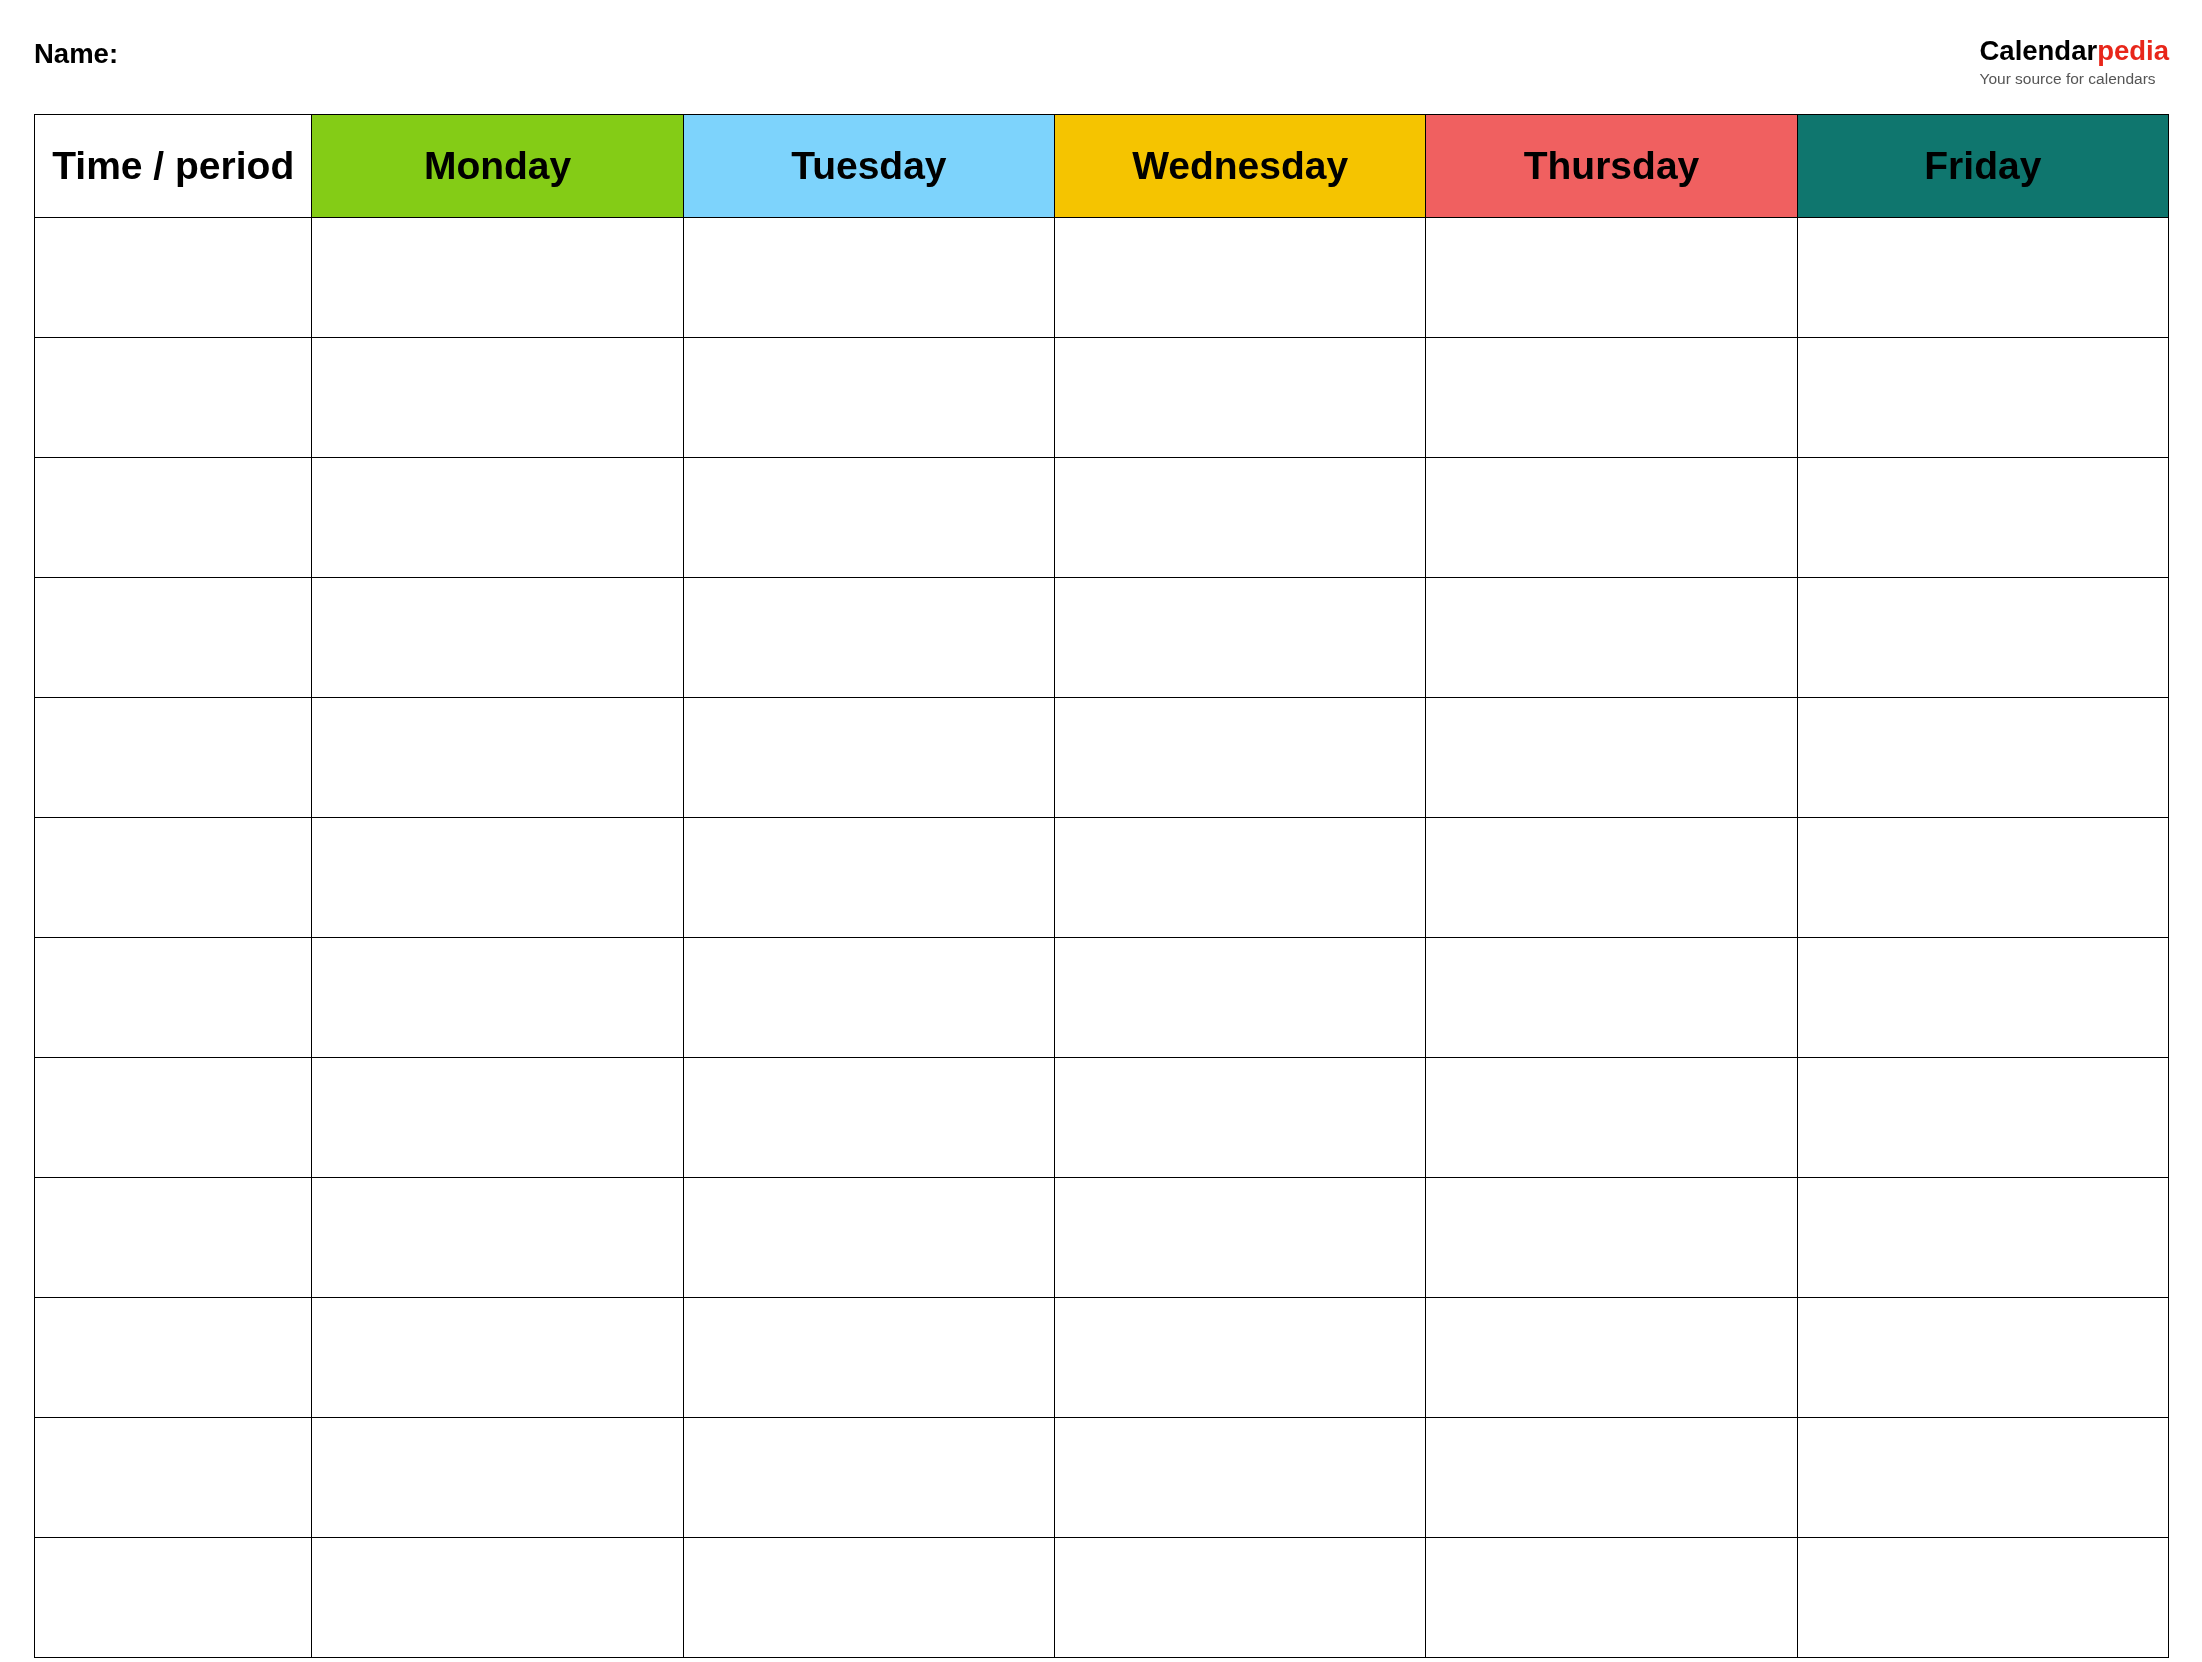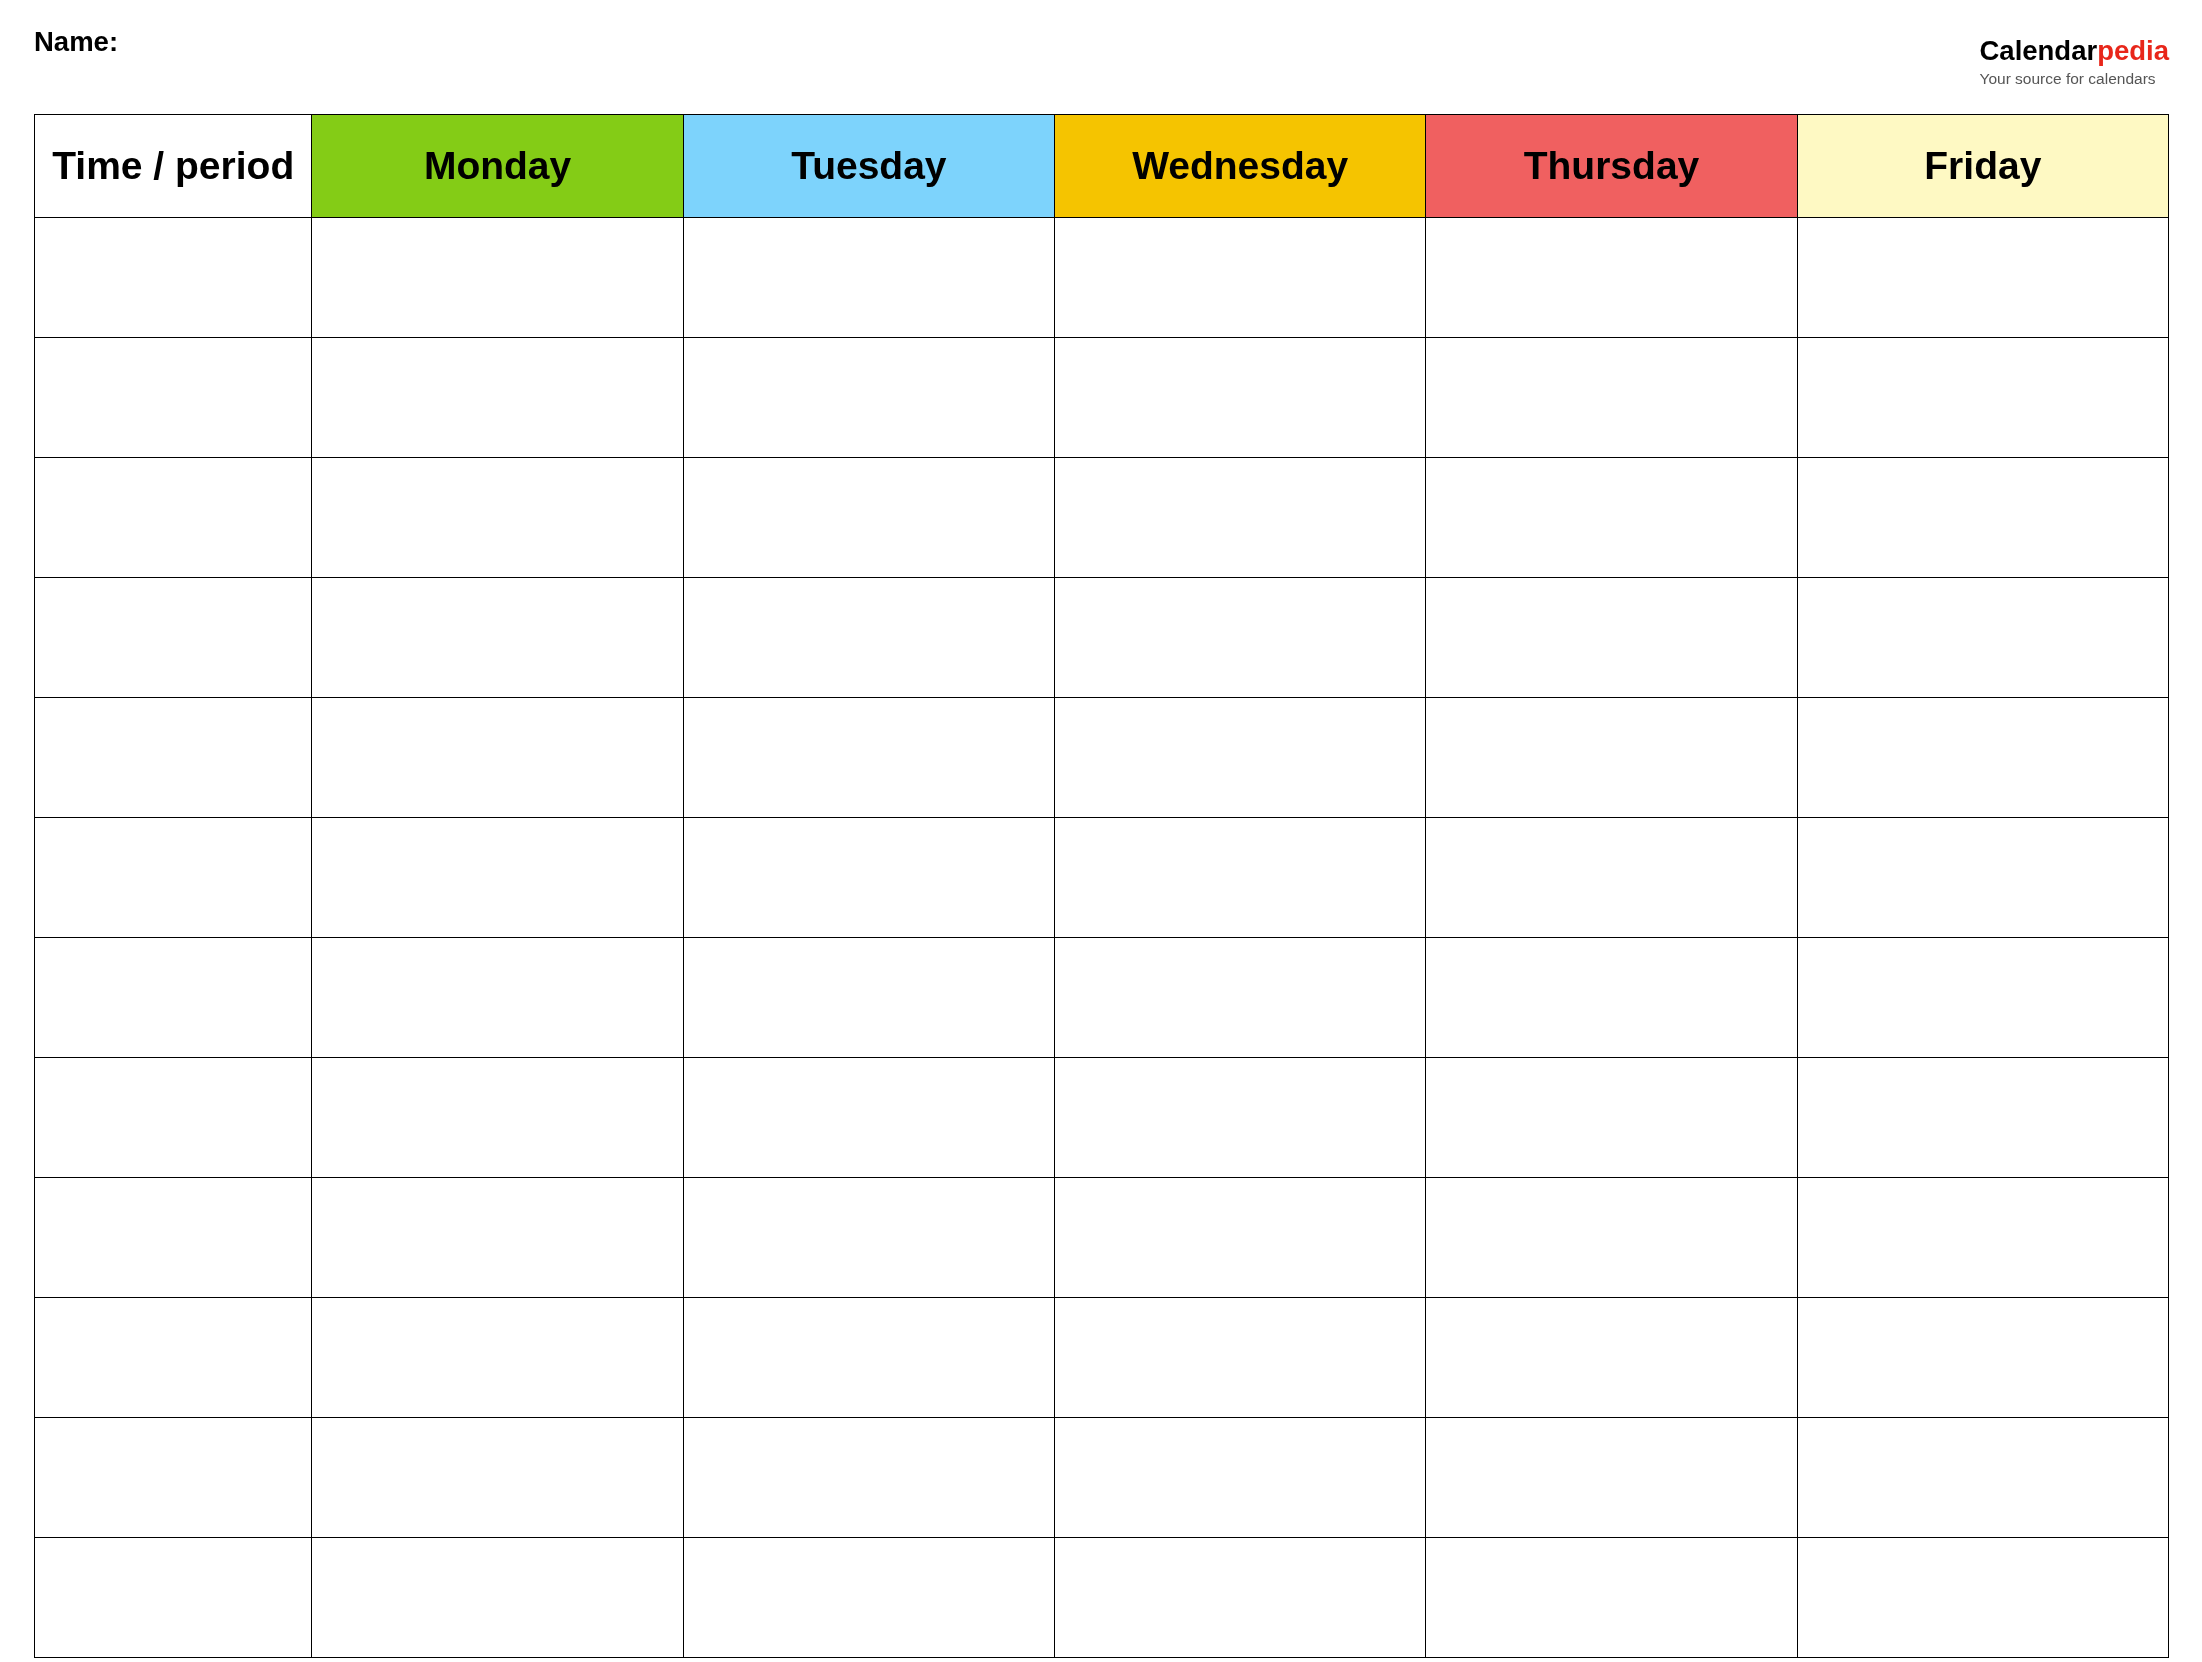--- a/index.html
+++ b/index.html
@@ -32,20 +32,21 @@
       font-size: 62px;
       font-weight: bold;
       color: #000000;
       line-height: 1.1;
     }
 
     .name-label {
       font-size: 27.5px;
       font-weight: bold;
       color: #000000;
+      margin-top: 12px;
     }
 
     
     .logo-area {
       margin-top: 8.6px;
     }
 
     .logo-calendar {
       font-size: 27.5px;
       font-weight: bold;
@@ -114,21 +115,21 @@
       width: 17.4%;
     }
 
     .col-thursday {
       background-color: #f06060;
       color: #000000;
       width: 17.4%;
     }
 
     .col-friday {
-      background-color: #fef9c3;
+      background-color: #0f766e;
       color: #000000;
       width: 17.4%;
     }
 
     
     .schedule-table tbody tr td {
       height: 120px;
     }
   </style>
 </head>

